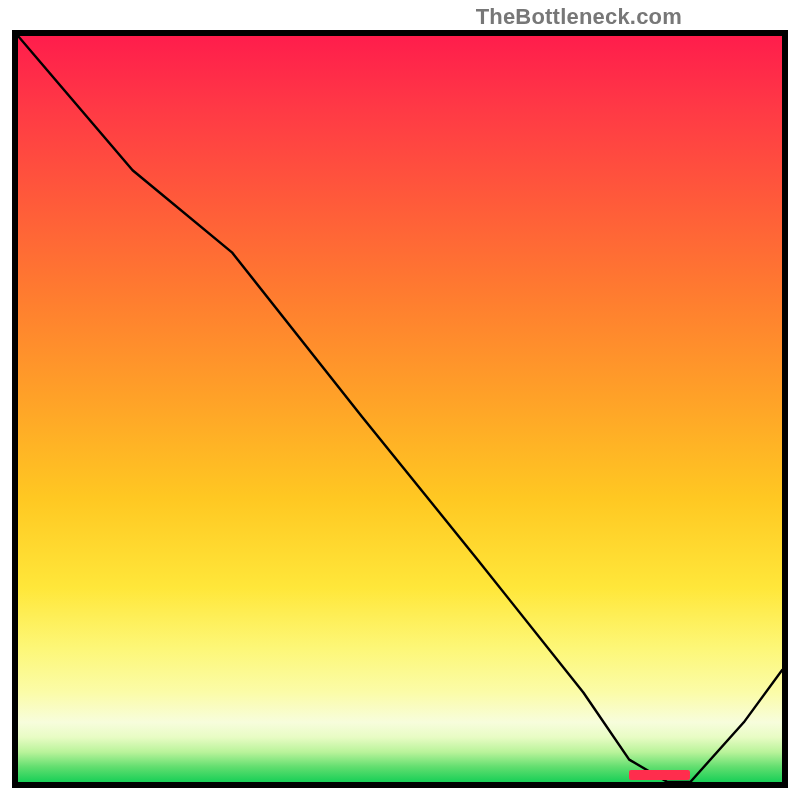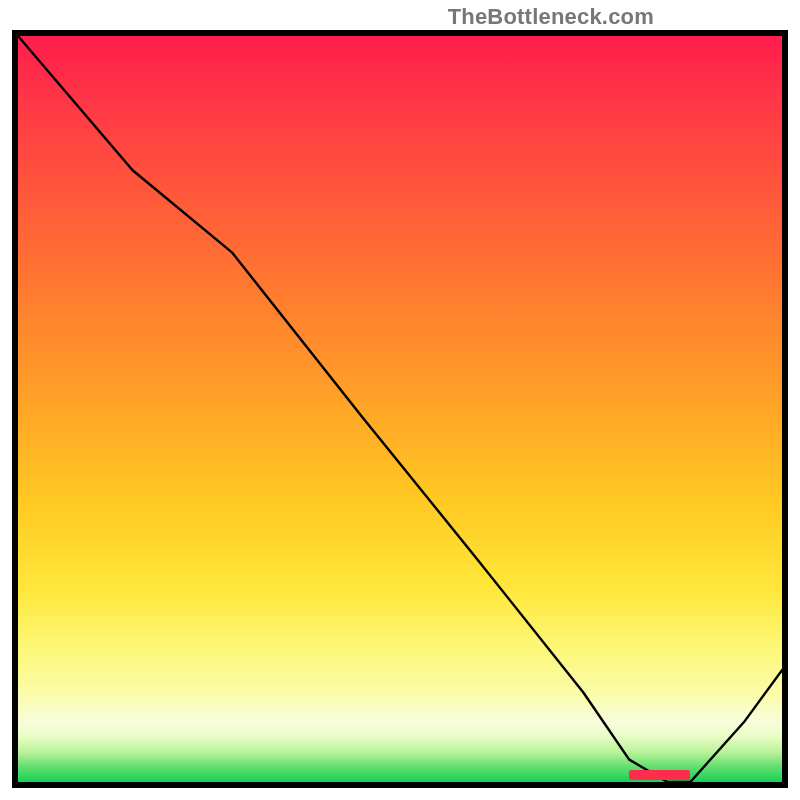--- a/index.html
+++ b/index.html
@@ -8,20 +8,21 @@
     width: 800px;
     height: 800px;
     background: #ffffff;
     font-family: Arial, Helvetica, sans-serif;
     overflow: hidden;
   }
   .wrap {
     position: relative;
     width: 670px;
     height: 800px;
+    padding-left: 28px;
   }
   .attribution {
     position: absolute;
     top: 4px;
     right: 16px;
     font-size: 22px;
     font-weight: bold;
     color: #777;
     letter-spacing: 0.2px;
     z-index: 5;

